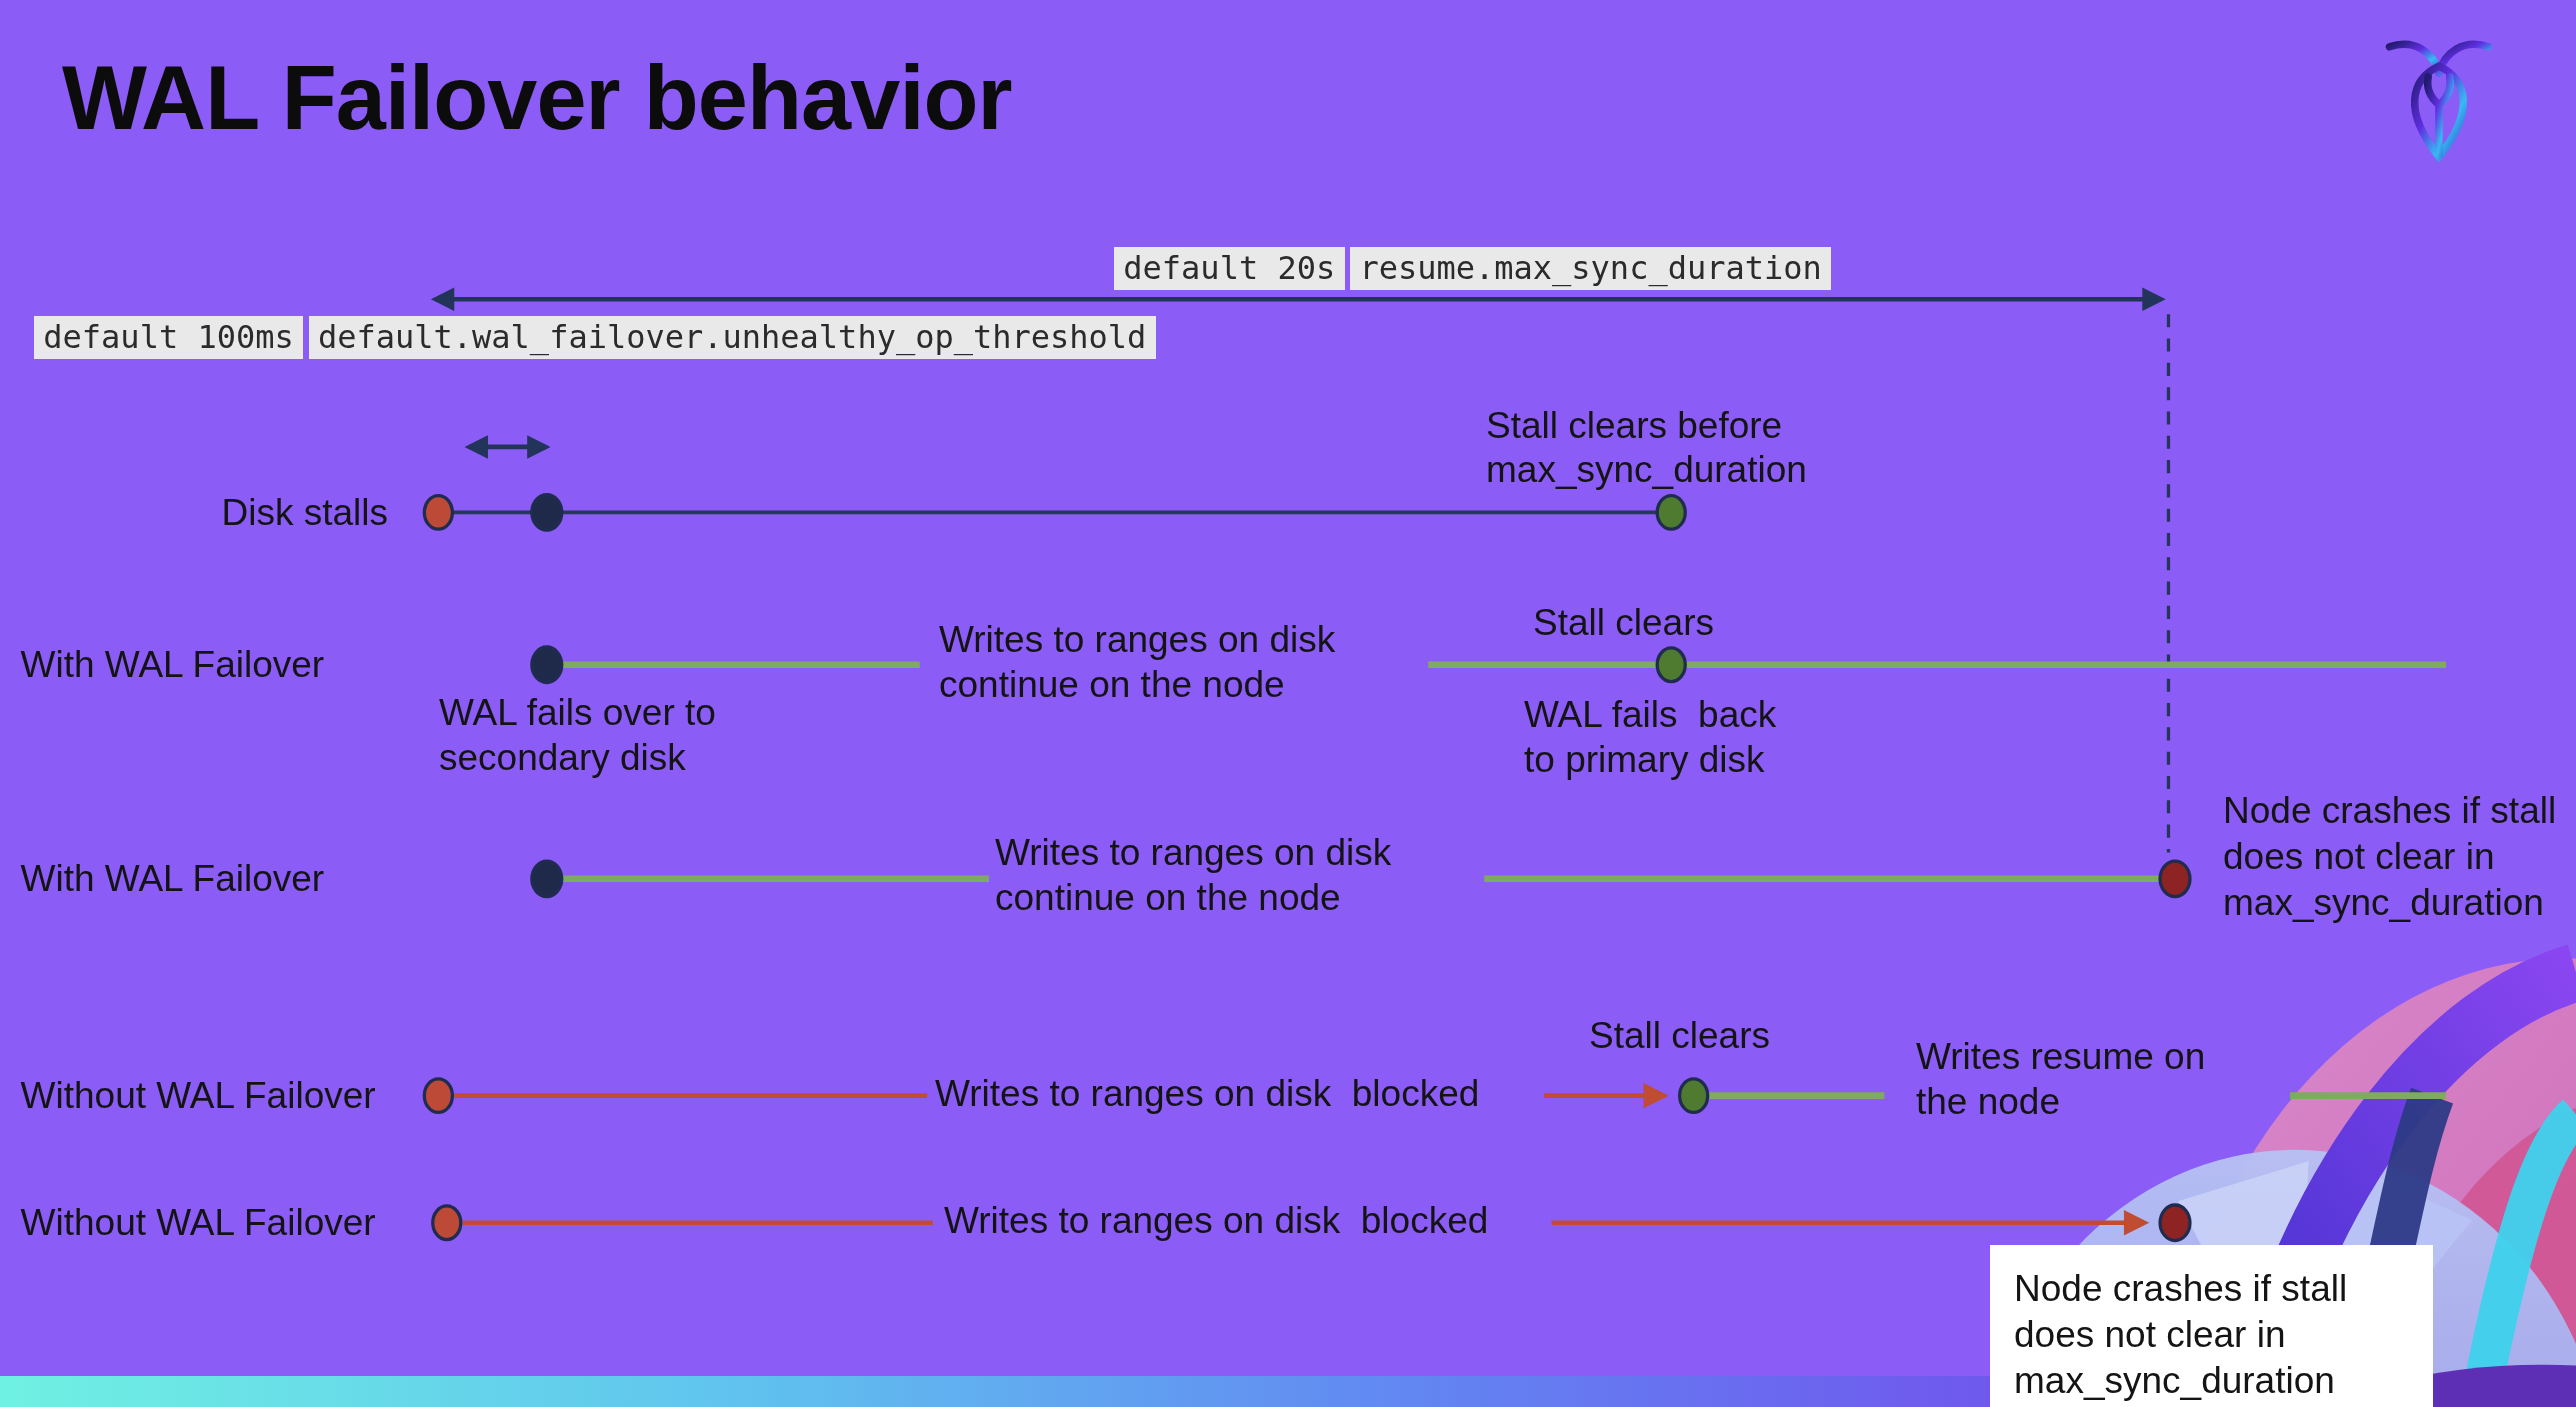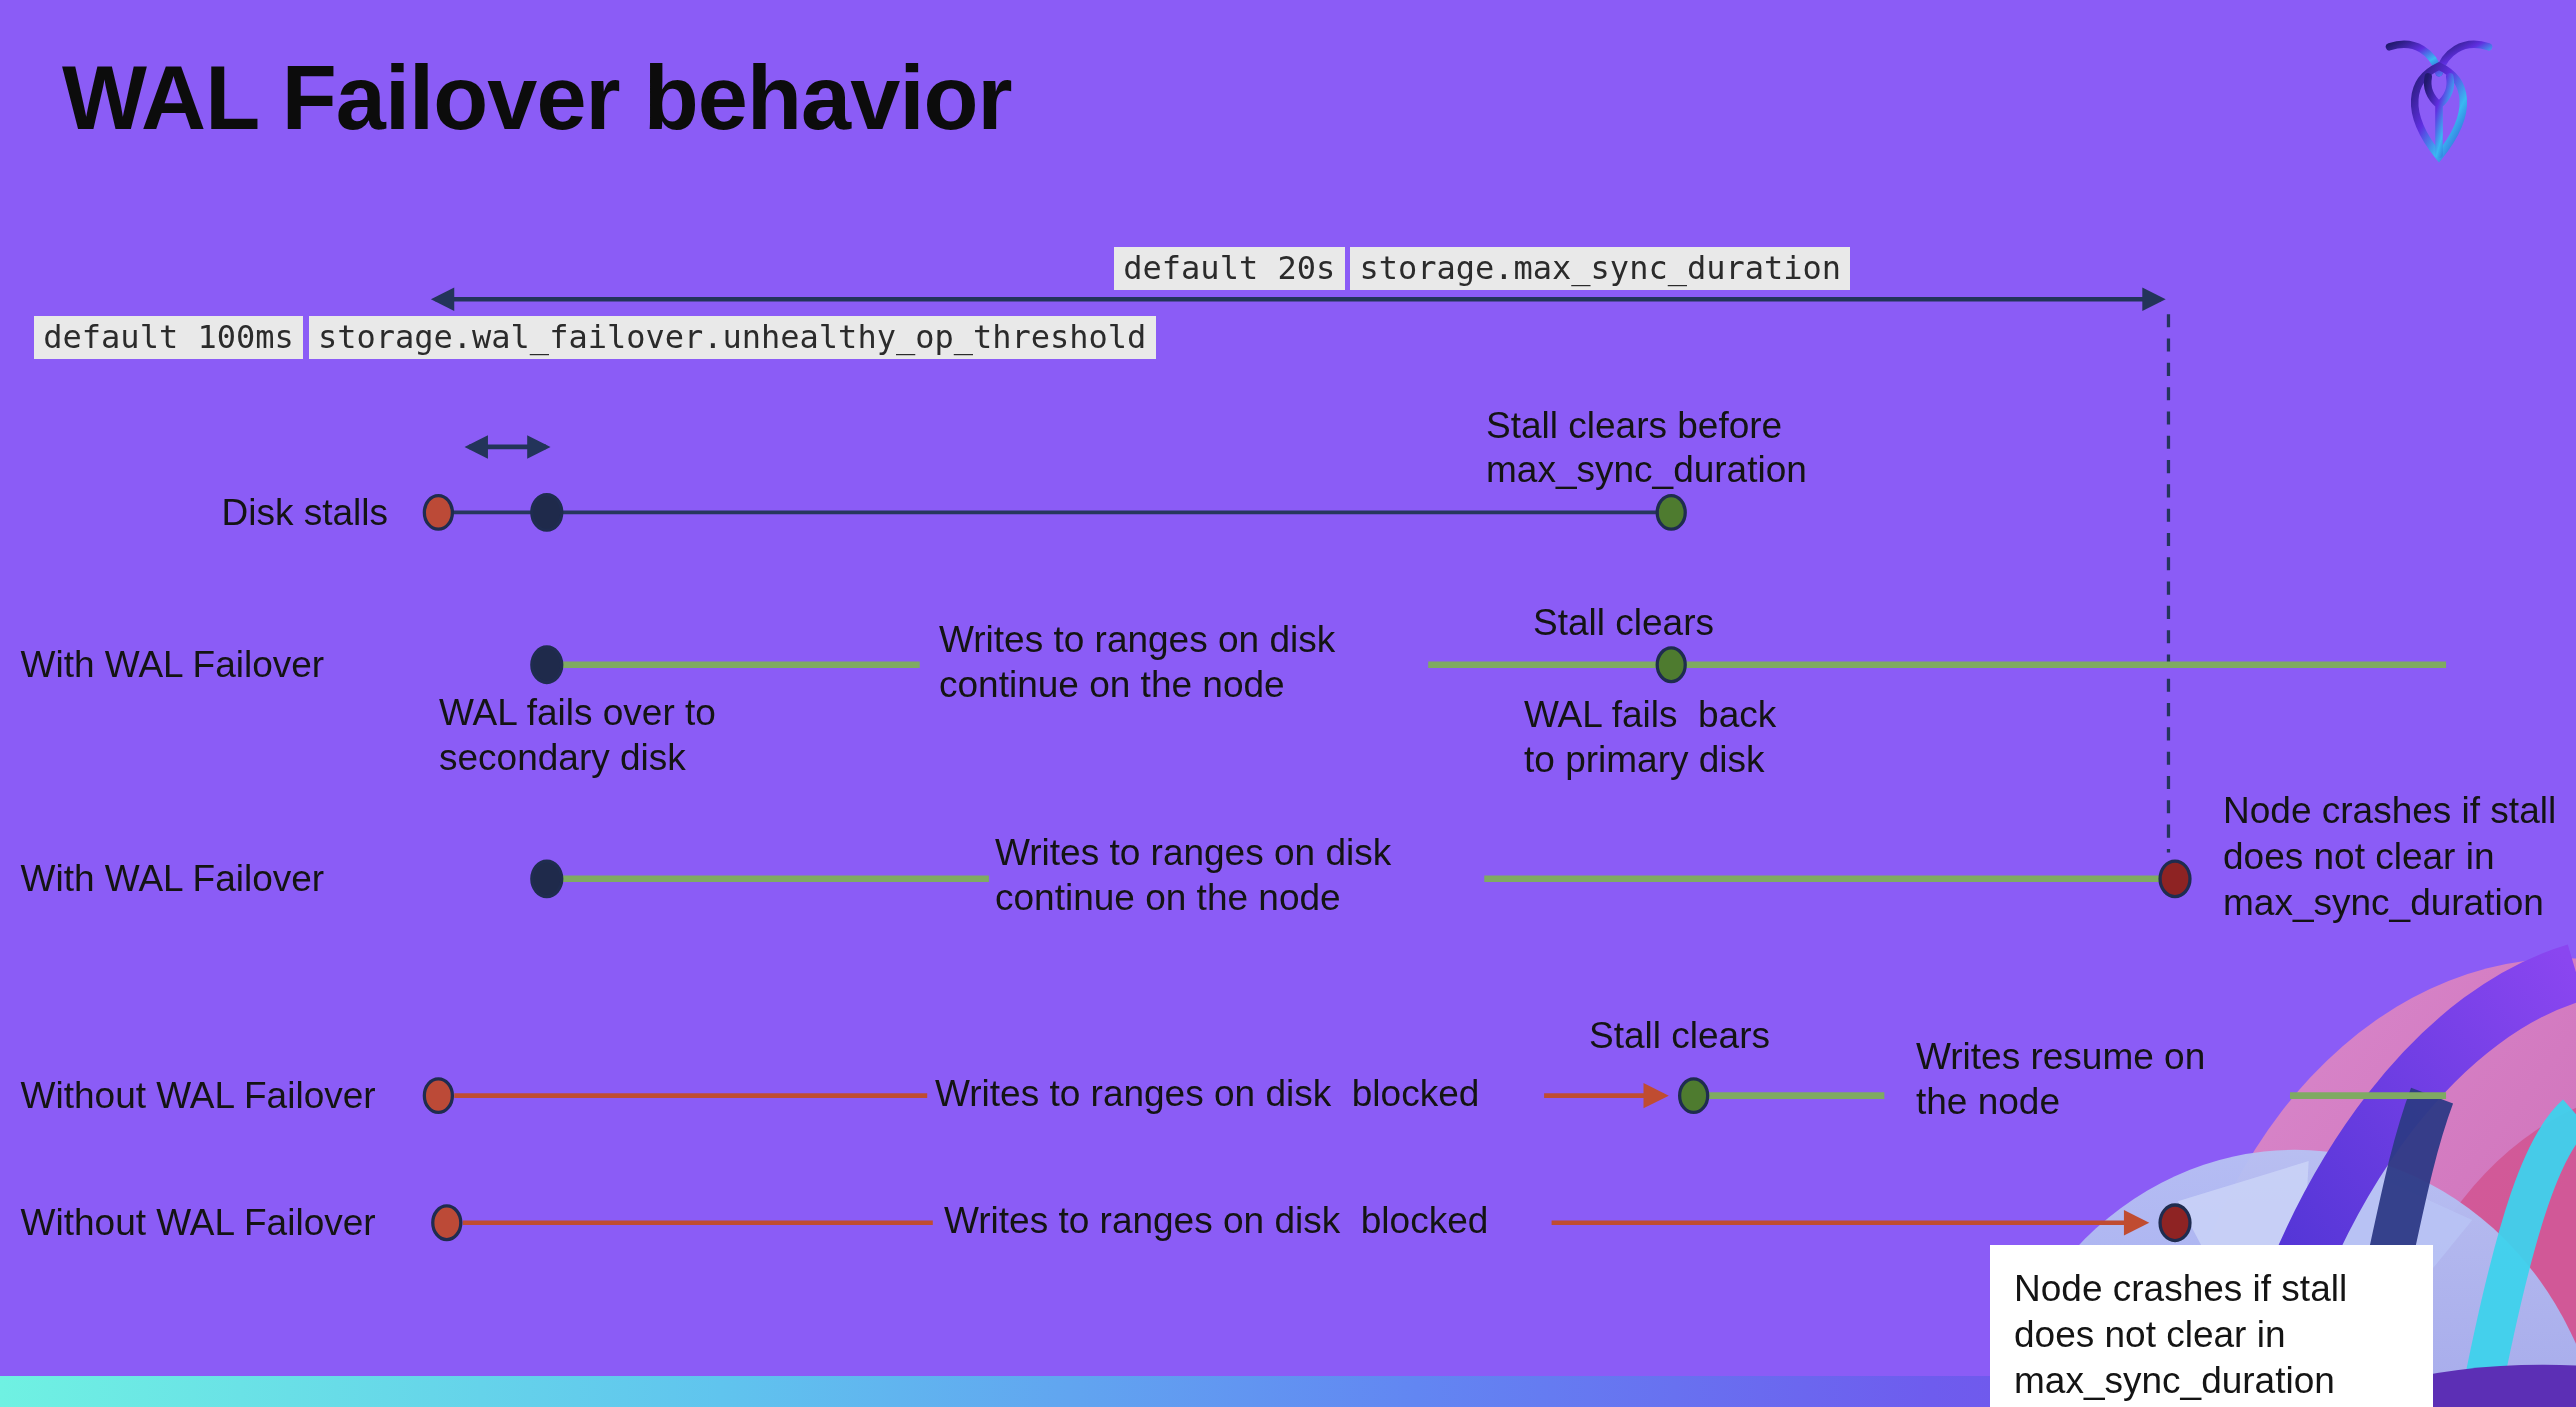--- a/index.html
+++ b/index.html
@@ -121,25 +121,25 @@
   </svg>
 
   <div class="abs box-layer crash-box" style="left:1990px;top:1245px;width:443px;height:163px;">
     <div class="lbl">Node crashes if stall
 does not clear in
 max_sync_duration</div>
   </div>
 
   <div class="abs txt mono-callout" style="left:1114px;top:247px;">
     <span class="mono-chip">default 20s</span>
-    <span class="mono-chip">storage.max_sync_duration</span>
+    <span class="mono-chip">resume.max_sync_duration</span>
   </div>
   <div class="abs txt mono-callout" style="left:34px;top:316px;">
     <span class="mono-chip">default 100ms</span>
-    <span class="mono-chip">storage.wal_failover.unhealthy_op_threshold</span>
+    <span class="mono-chip">default.wal_failover.unhealthy_op_threshold</span>
   </div>
 
   <div class="abs txt lbl right" style="left:140px;top:490px;width:248px;">Disk stalls</div>
   <div class="abs txt lbl" style="left:20.6px;top:642px;">With WAL Failover</div>
   <div class="abs txt lbl" style="left:20.6px;top:856px;">With WAL Failover</div>
   <div class="abs txt lbl" style="left:20.6px;top:1073px;">Without WAL Failover</div>
   <div class="abs txt lbl" style="left:20.6px;top:1200px;">Without WAL Failover</div>
 
   <div class="abs txt lbl center" style="left:1486px;top:404px;width:421px;line-height:44px;">Stall clears before
 max_sync_duration</div>

